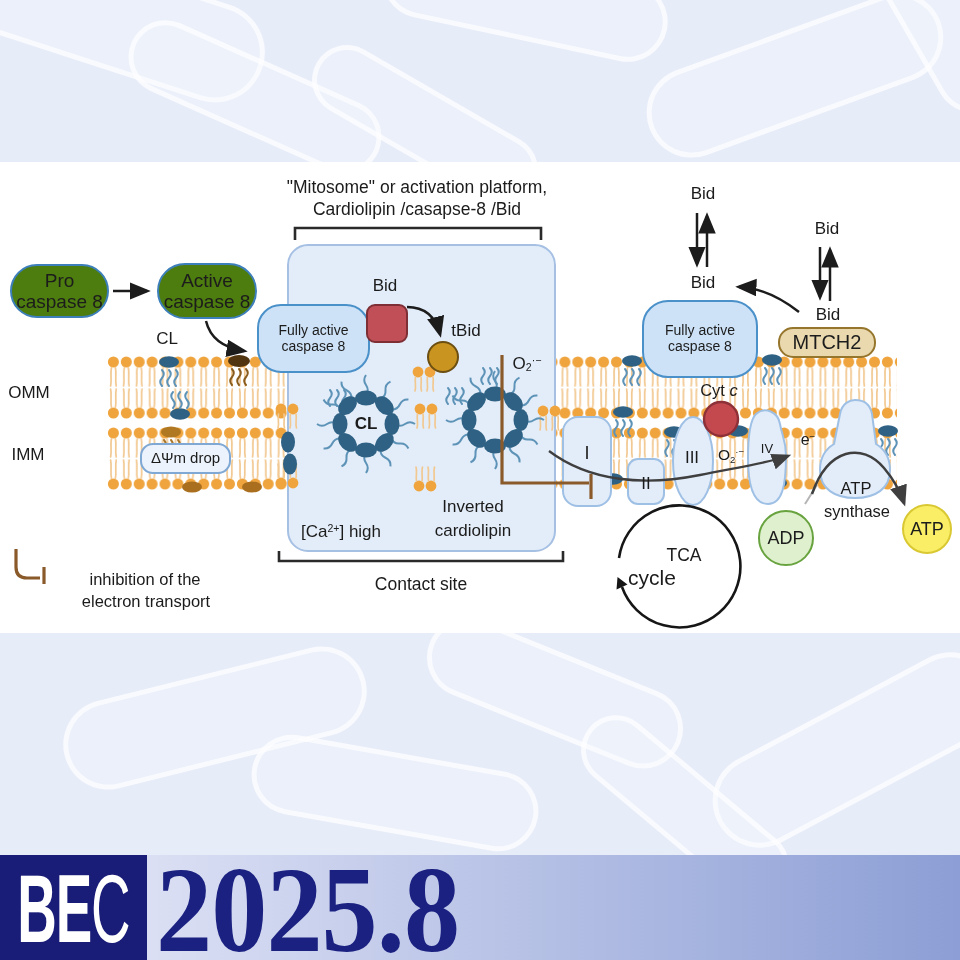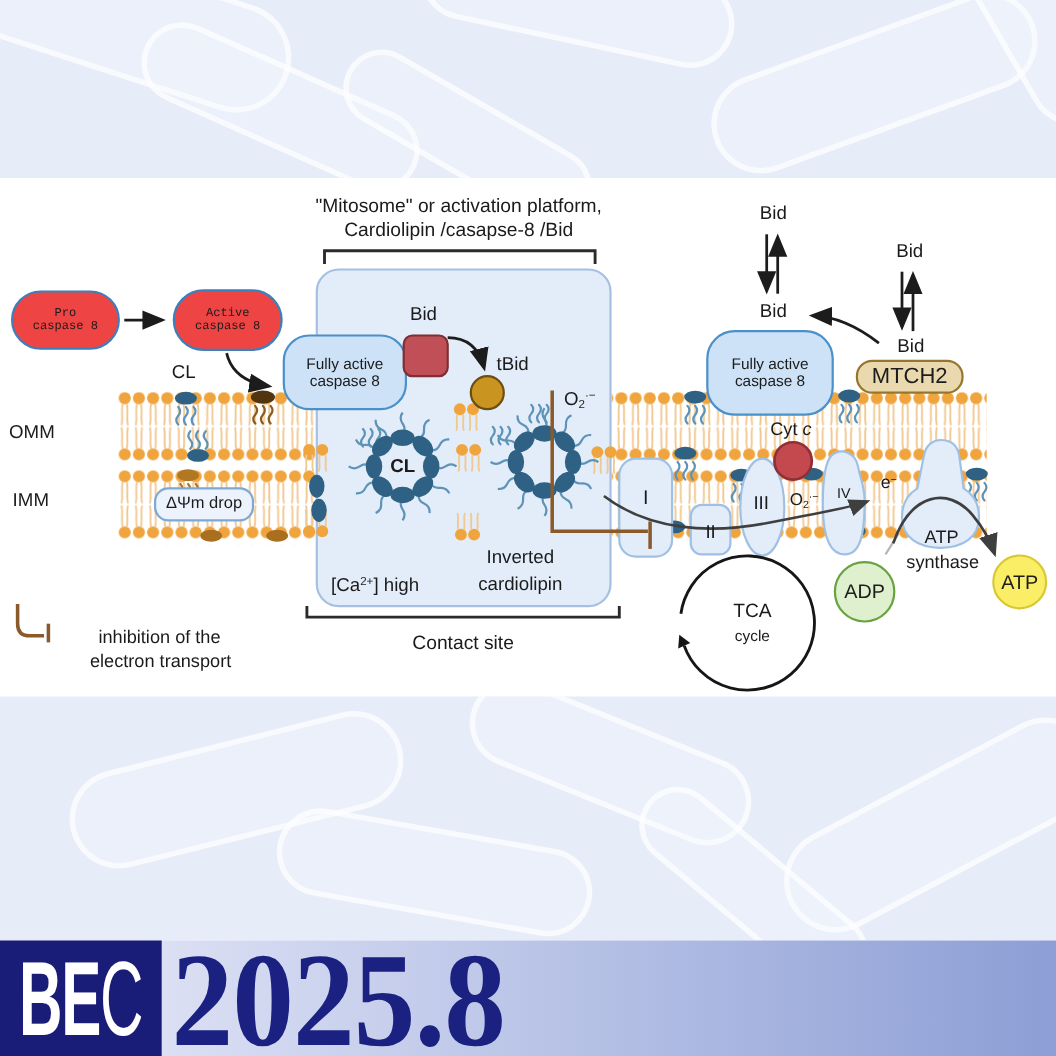--- a/index.html
+++ b/index.html
@@ -13,21 +13,21 @@
   .panel{position:absolute;left:0;top:162px;width:960px;height:471px;background:#ffffff;}
   #diagram-svg{position:absolute;left:0;top:0;width:960px;height:960px;z-index:2;}
   .overlay{position:absolute;left:0;top:0;width:960px;height:960px;z-index:3;}
   .lbl{position:absolute;transform:translate(-50%,-50%);white-space:nowrap;
        font-size:17px;line-height:1.05;color:#1b1b1b;text-align:center;}
   .lbl sub{font-size:.62em;vertical-align:-0.25em;}
   .lbl sup{font-size:.62em;vertical-align:.5em;}
   .w5{font-weight:500;} .w6{font-weight:600;}
   .pbox{position:absolute;box-sizing:border-box;display:flex;flex-direction:column;
         align-items:center;justify-content:center;text-align:center;line-height:1.12;}
-  .caps{background:#ef4444;border:2.5px solid #3d7fba;font-size:11px;font-family:Liberation Mono, monospace;}
+  .caps{background:#4d7c0f;border:2.5px solid #3d7fba;font-size:19px;}
   .caps-big{background:#cde2f7;border:2.6px solid #4a90c9;font-size:14px;}
   .footer-bar{position:absolute;left:0;top:855px;width:960px;height:105px;
         background:linear-gradient(90deg,#dee2f5 12%,#8c9ed5 100%);z-index:4;}
   .logo-box{position:absolute;left:0;top:0;width:147px;height:108px;background:#1a1d78;
         display:flex;align-items:center;justify-content:center;overflow:hidden;}
   .logo-text{color:#fff;font-size:96px;line-height:1;transform:scaleX(.57);
         transform-origin:50% 50%;letter-spacing:-2px;display:flex;}
   .logo-bold{font-weight:800;} .logo-light{font-weight:400;}
   .issue-text{position:absolute;left:156px;top:0;height:105px;display:flex;align-items:center;
         font-family:"Liberation Serif",serif;font-weight:700;font-size:122px;
@@ -320,21 +320,21 @@
     <div class="lbl" style="left:857px;top:512px;font-size:16.5px;">synthase</div>
 
     <div class="pbox" style="left:758px;top:510px;width:56px;height:56px;border-radius:50%;background:#def0cd;border:2.6px solid #68a33f;font-size:18px;font-weight:500;">
       <span>ADP</span>
     </div>
     <div class="pbox" style="left:902px;top:504px;width:50px;height:50px;border-radius:50%;background:#f9ee66;border:2.4px solid #d9c832;font-size:18px;font-weight:500;">
       <span>ATP</span>
     </div>
 
     <div class="lbl" style="left:684px;top:555px;font-size:17.5px;">TCA</div>
-    <div class="lbl" style="left:684px;top:578px;font-size:14px;">cycle</div>
+    <div class="lbl" style="left:652px;top:578px;font-size:21px;">cycle</div>
 
     <div class="lbl" style="left:145px;top:580px;font-size:16.5px;">inhibition of the</div>
     <div class="lbl" style="left:146px;top:602px;font-size:16.5px;">electron transport</div>
   </div>
 
   <div class="footer-bar">
     <div class="logo-box">
       <div class="logo-text">
         <span class="logo-bold">BE</span>
         <span class="logo-light">C</span>

